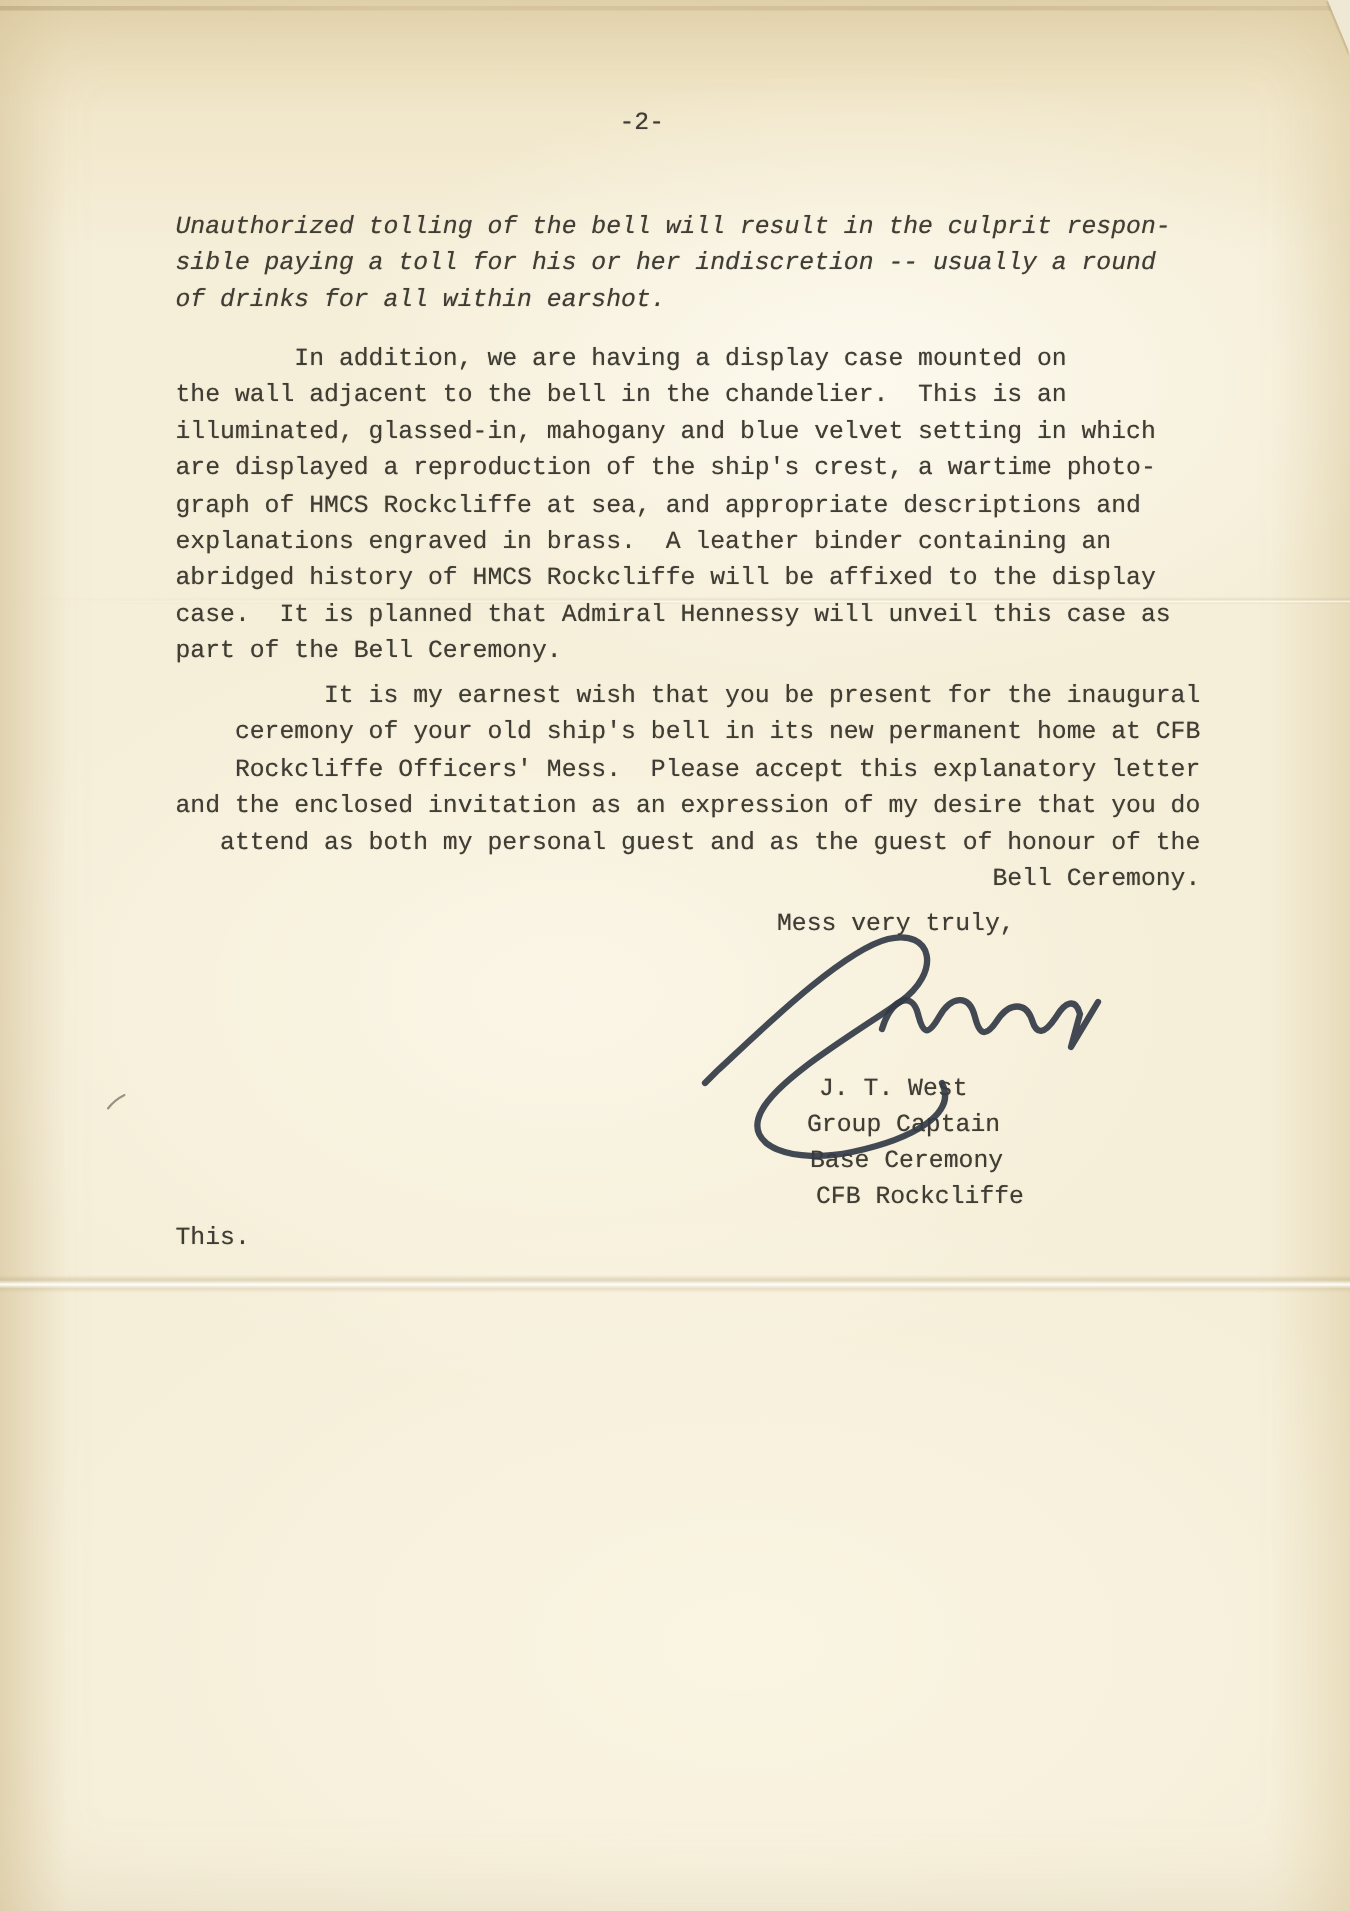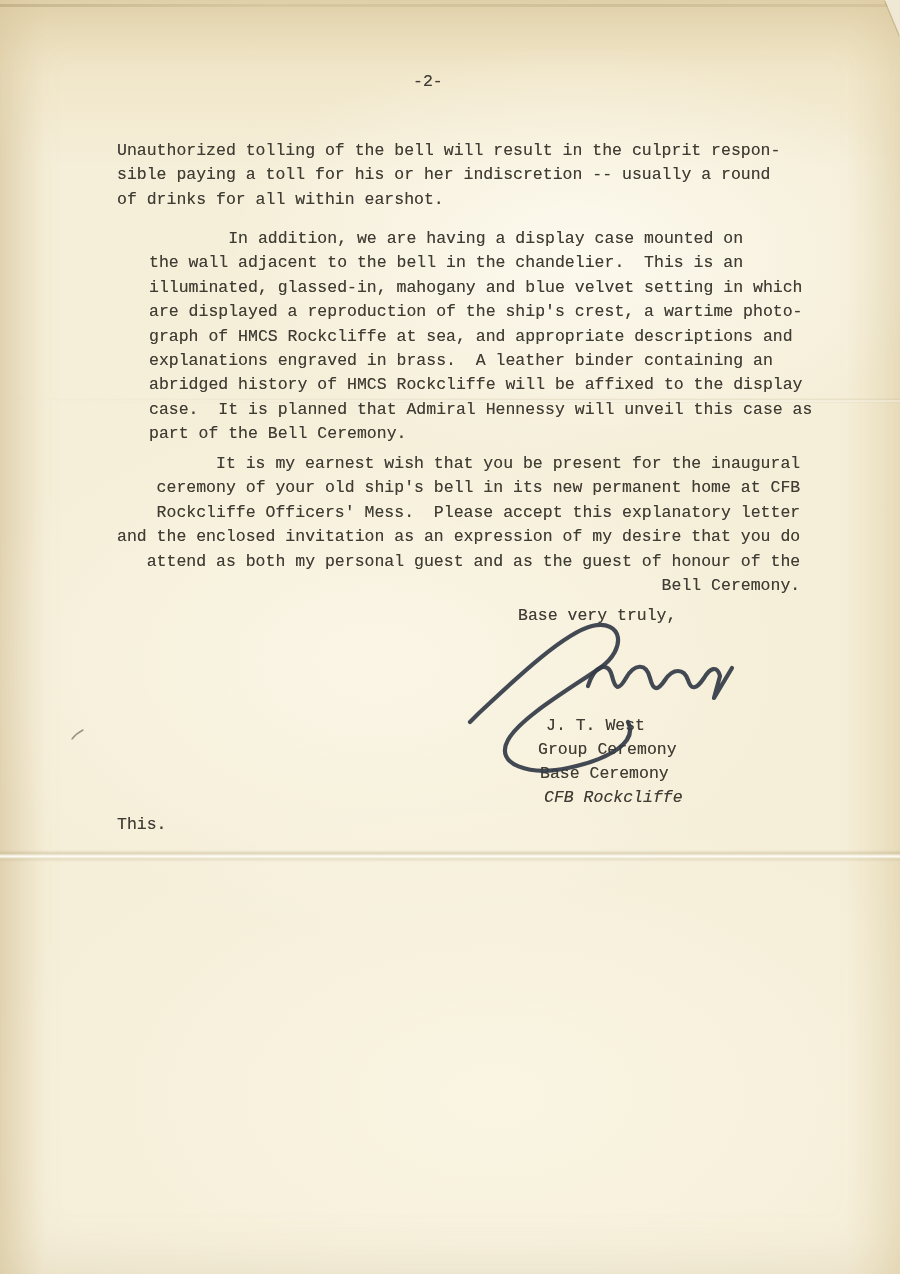--- a/index.html
+++ b/index.html
@@ -25,29 +25,29 @@
   }
   .corner-clip{
     position:absolute;top:0;right:0;width:0;height:0;
     border-top:36px solid #efe8d4;
     border-left:15px solid transparent;
     filter:drop-shadow(-1px 1px 0 rgba(160,140,100,0.35));
   }
   .typed{white-space:pre;font-size:16.5px;line-height:24.4px;letter-spacing:0;
     text-shadow:0 0 0.6px rgba(62,57,46,0.55);}
   .page-number{position:absolute;left:413px;top:70px;}
-  .p1{position:absolute;left:117px;top:139px;}
-  .p2{position:absolute;left:117px;top:227px;margin-left:32px;}
+  .p1{position:absolute;left:117px;top:139px;font-style:italic;}
+  .p2{position:absolute;left:117px;top:227px;}
   .p3{position:absolute;left:117px;top:452px;text-align:right;}
   .closing{position:absolute;left:518px;top:604px;}
   .sig-line{position:absolute;z-index:2;}
   .sig-name{left:546px;top:714px;}
   .sig-rank{left:538px;top:738px;}
   .sig-role{left:540px;top:762px;}
-  .sig-base{left:544px;top:786px;font-style:italic;}
+  .sig-base{left:544px;top:786px;}
   .encl{position:absolute;left:117px;top:813px;}
   .signature{position:absolute;left:460px;top:610px;width:290px;height:170px;z-index:3;}
   .signature path{fill:none;stroke:#333b46;stroke-width:4.2;stroke-linecap:round;stroke-linejoin:round;opacity:.92;}
   .stray{position:absolute;left:70px;top:728px;width:16px;height:14px;opacity:.55;}
   .stray path{fill:none;stroke:#4a463c;stroke-width:1.4;stroke-linecap:round;}
   .mid-crease{
     position:absolute;left:0;top:398px;width:900px;height:5px;z-index:1;
     background:linear-gradient(180deg, rgba(185,168,128,0) 0%, rgba(185,168,128,0.22) 35%, rgba(255,255,248,0.55) 60%, rgba(185,168,128,0.12) 85%, rgba(185,168,128,0) 100%);
     -webkit-mask-image:linear-gradient(90deg, transparent 0%, rgba(0,0,0,.4) 25%, #000 60%, #000 100%);
             mask-image:linear-gradient(90deg, transparent 0%, rgba(0,0,0,.4) 25%, #000 60%, #000 100%);
@@ -78,21 +78,21 @@
 abridged history of HMCS Rockcliffe will be affixed to the display
 case.  It is planned that Admiral Hennessy will unveil this case as
 part of the Bell Ceremony.</div>
   <div class="typed p3">        It is my earnest wish that you be present for the inaugural
 ceremony of your old ship's bell in its new permanent home at CFB
 Rockcliffe Officers' Mess.  Please accept this explanatory letter
 and the enclosed invitation as an expression of my desire that you do
 attend as both my personal guest and as the guest of honour of the
 Bell Ceremony.</div>
 
-  <div class="typed closing">Base very truly,</div>
+  <div class="typed closing">Mess very truly,</div>
 
   <svg class="signature" viewBox="0 0 290 170" xmlns="http://www.w3.org/2000/svg">
     <path d="M 10 112 C 14 108, 16 106, 18 104
              C 40 84, 100 24, 132 16
              C 162 9, 168 38, 140 58
              C 108 80, 60 108, 48 130
              C 34 155, 70 166, 108 158
              C 150 149, 178 132, 168 112"></path>
     <path d="M 128 76
              C 134 56, 148 50, 152 66
@@ -100,21 +100,21 @@
              C 174 54, 186 52, 190 68
              C 193 80, 197 82, 205 70
              C 213 58, 224 58, 228 70
              C 231 80, 236 80, 244 68
              C 250 58, 257 55, 260 66
              L 254 88
              L 272 58"></path>
   </svg>
 
   <div class="typed sig-line sig-name">J. T. West</div>
-  <div class="typed sig-line sig-rank">Group Ceremony</div>
+  <div class="typed sig-line sig-rank">Group Captain</div>
   <div class="typed sig-line sig-role">Base Ceremony</div>
   <div class="typed sig-line sig-base">CFB Rockcliffe</div>
 
   <div class="typed encl">This.</div>
 
   <svg class="stray" viewBox="0 0 16 14" xmlns="http://www.w3.org/2000/svg">
     <path d="M 2 11 C 5 7, 9 4, 13 2"></path>
   </svg>
 
   <div class="mid-crease"></div>

